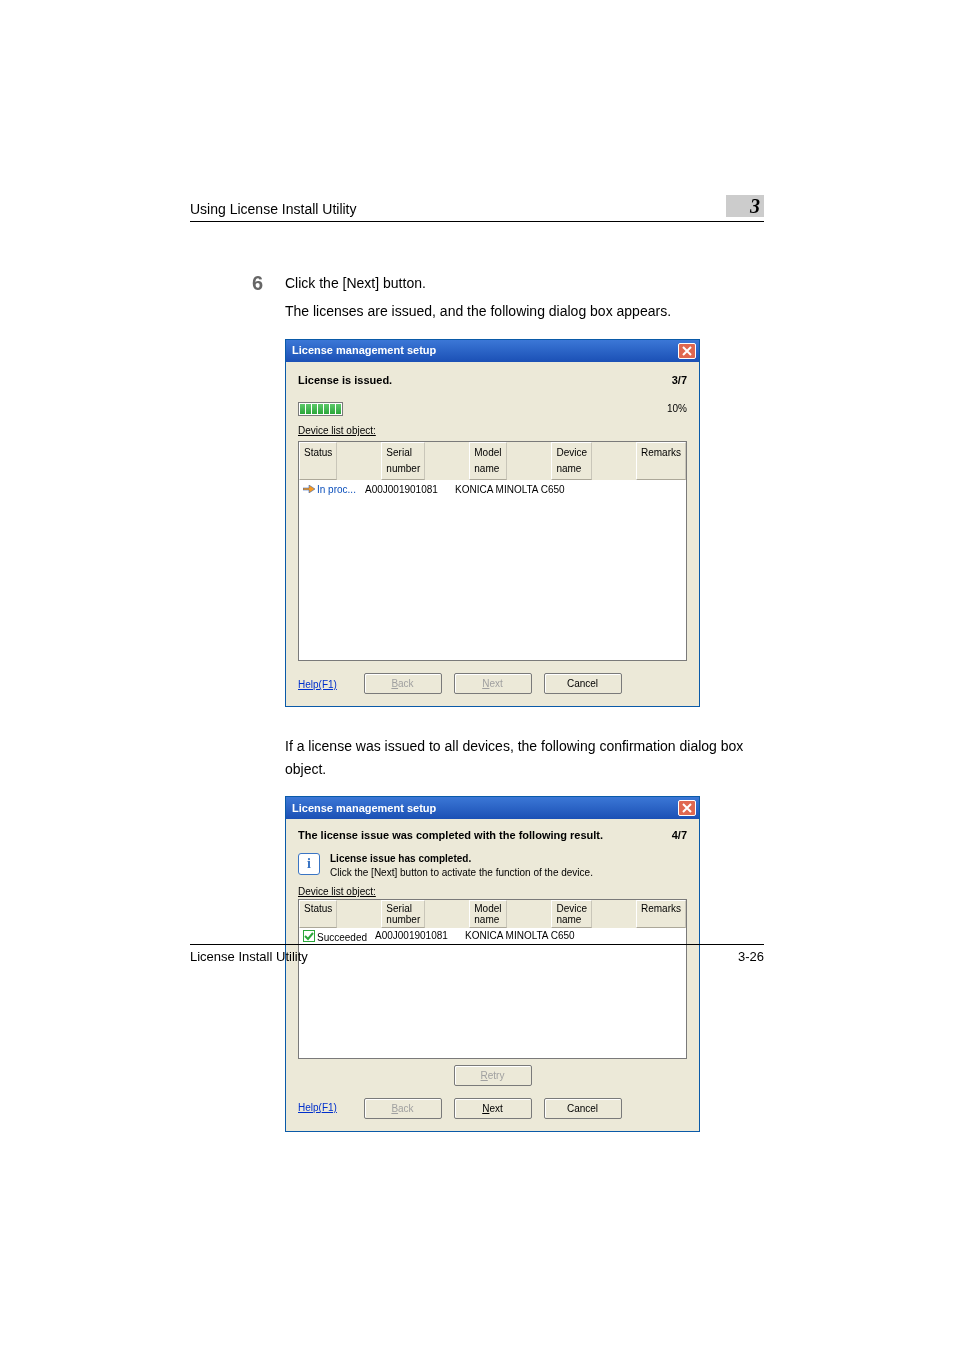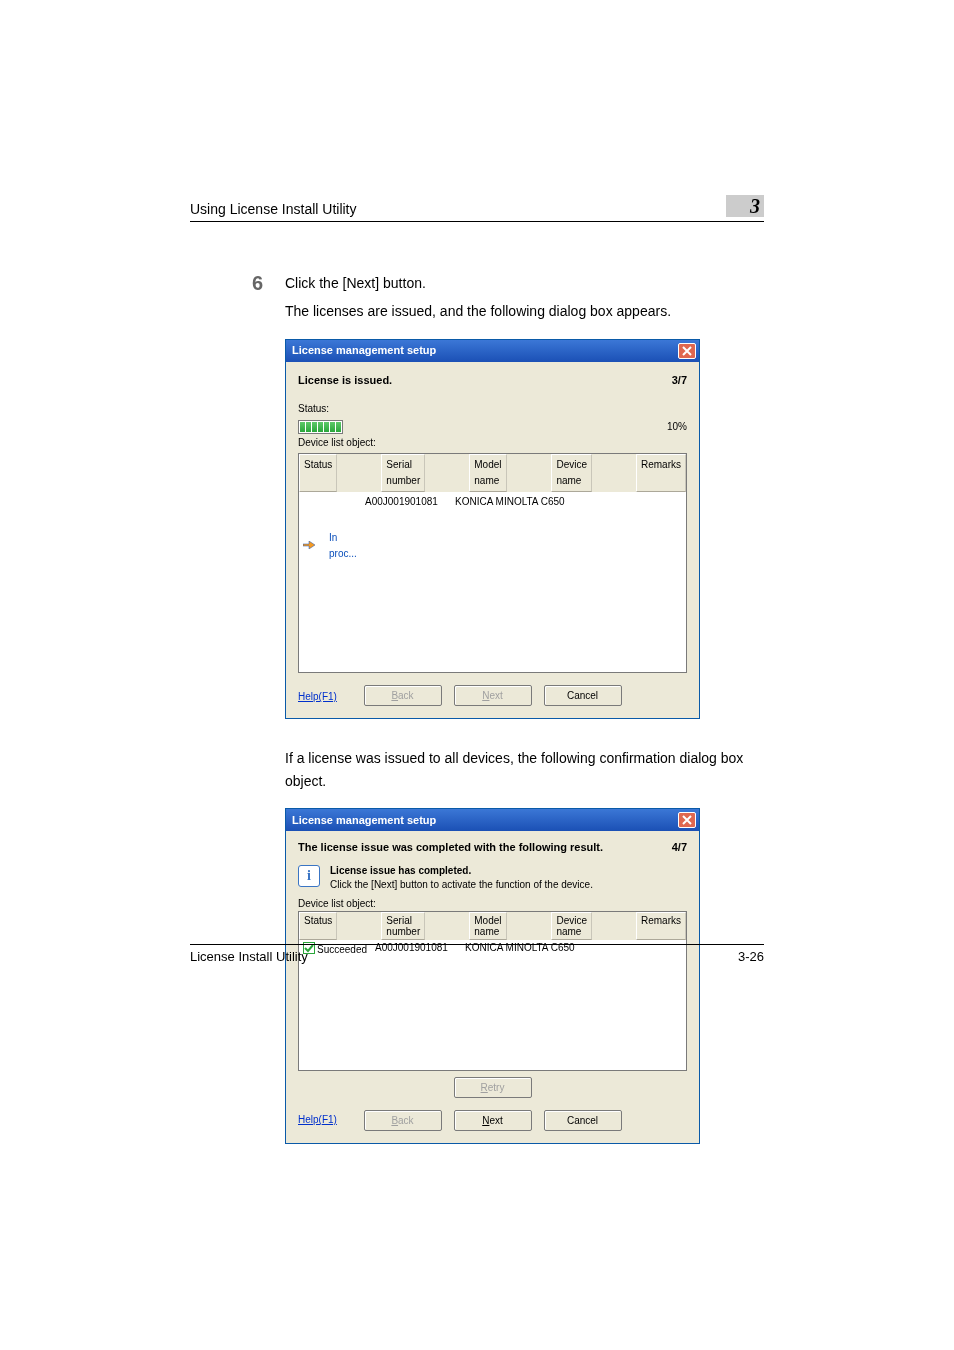--- a/index.html
+++ b/index.html
@@ -16,36 +16,36 @@
   .dialog { width: 415px; border: 1px solid #0a5aa8; margin-top: 16px; margin-bottom: 20px; background: #ece9d8; font-size: 10px; }
   .dialog-titlebar { height: 22px; background: linear-gradient(#3b77d6, #1b50b5); display: flex; align-items: center; justify-content: space-between; padding: 0 3px 0 6px; color: #fff; font-weight: bold; font-size: 11px; }
   .close-box { width: 18px; height: 16px; background: #e06850; border: 1px solid #fff; display: flex; align-items: center; justify-content: center; border-radius: 2px; }
   .close-box svg { width: 10px; height: 10px; }
   .dialog-body { padding: 10px 12px; }
   .dlg-top { display: flex; justify-content: space-between; font-weight: bold; font-size: 11px; margin-bottom: 12px; }
   .progress-bar { width: 45px; height: 14px; background: #fff; border: 1px solid #7a7a7a; display: flex; gap: 1px; padding: 1px; }
   .prog-seg { width: 5px; background: linear-gradient(#5ec96a, #2aa63a); }
   .label-small { font-size: 10px; margin-bottom: 2px; display: block; }
   .progress-row { display:flex; gap:0; align-items:center; }
-  .list-label { margin-top: 0; margin-bottom: 2px; }
+  .list-label { margin-top: 6px; margin-bottom: 2px; text-decoration: underline; }
   .device-table { width: 100%; border: 1px solid #7a7a7a; background: #fff; font-size: 10px; }
   .device-table .th-row { display: flex; background: #ece9d8; gap: 44px; }
   .device-table .cell { padding: 2px 4px; border-right: 1px solid #c9c6b9; }
   .device-table .th-row .cell { border-top: 1px solid #fff; border-left: 1px solid #fff; border-bottom: 1px solid #aca899; }
   .c-status { width: 62px; }
   .c-status2 { width: 72px; }
   .c-serial { width: 90px; }
   .c-model { width: 120px; }
   .c-device { width: 78px; }
   .c-remarks { flex: 1; }
   .device-table .body-row { display: flex; }
   .device-table .body-row .cell { border-right: 1px solid transparent; }
   .tbl-body-1 { height: 180px; }
   .tbl-body-2 { height: 130px; }
-  .inproc { color: #0b4fbb; display: inline-flex; align-items: center; gap: 14px; margin-top: 36px; }
+  .inproc { color: #0b4fbb; display: inline-flex; align-items: center; gap: 2px; }
   .arrow-icon svg { width: 12px; height: 8px; }
   .info-ico { width: 22px; height: 22px; border-radius: 3px; border: 1px solid #3a75c4; background: #fff; color: #3a75c4; display: flex; align-items: center; justify-content: center; font-family: Georgia, serif; font-weight: bold; font-size: 14px; flex-shrink: 0; }
   .info-line { display: flex; gap: 10px; align-items: flex-start; margin-bottom: 8px; }
   .info-text .bold { font-weight: bold; display: block; margin-bottom: 3px; }
   .btn-row { display: flex; justify-content: center; gap: 12px; padding: 12px 0 2px; position: relative; }
   .btn-row .help { position: absolute; left: 0; color: #0030cc; text-decoration: underline; font-size: 10px; top: 16px; }
   .win-btn { width: 78px; height: 21px; border: 1px solid #7a7a7a; background: #ece9d8; font-size: 10px; display: flex; align-items: center; justify-content: center; border-radius: 2px; box-shadow: inset 1px 1px 0 #fff; }
   .win-btn.disabled { color: #a0a0a0; }
   .win-btn .ul { text-decoration: underline; }
   .retry-row { display:flex; justify-content:center; padding: 6px 0 0; }
@@ -78,21 +78,20 @@
             <svg viewBox="0 0 10 10">
                   <path d="M1 1 L9 9 M9 1 L1 9" stroke="#fff" stroke-width="2"></path>
                 </svg>
           </span>
         </div>
         <div class="dialog-body">
           <div class="dlg-top">
             <span>License is issued.</span>
             <span>3/7</span>
           </div>
-          <span class="label-small">Status:</span>
           <div class="progress-row">
             <div class="progress-bar">
               <div class="prog-seg"></div>
                   <div class="prog-seg"></div>
                   <div class="prog-seg"></div>
               <div class="prog-seg"></div>
                   <div class="prog-seg"></div>
                   <div class="prog-seg"></div>
                   <div class="prog-seg"></div>
             </div>

